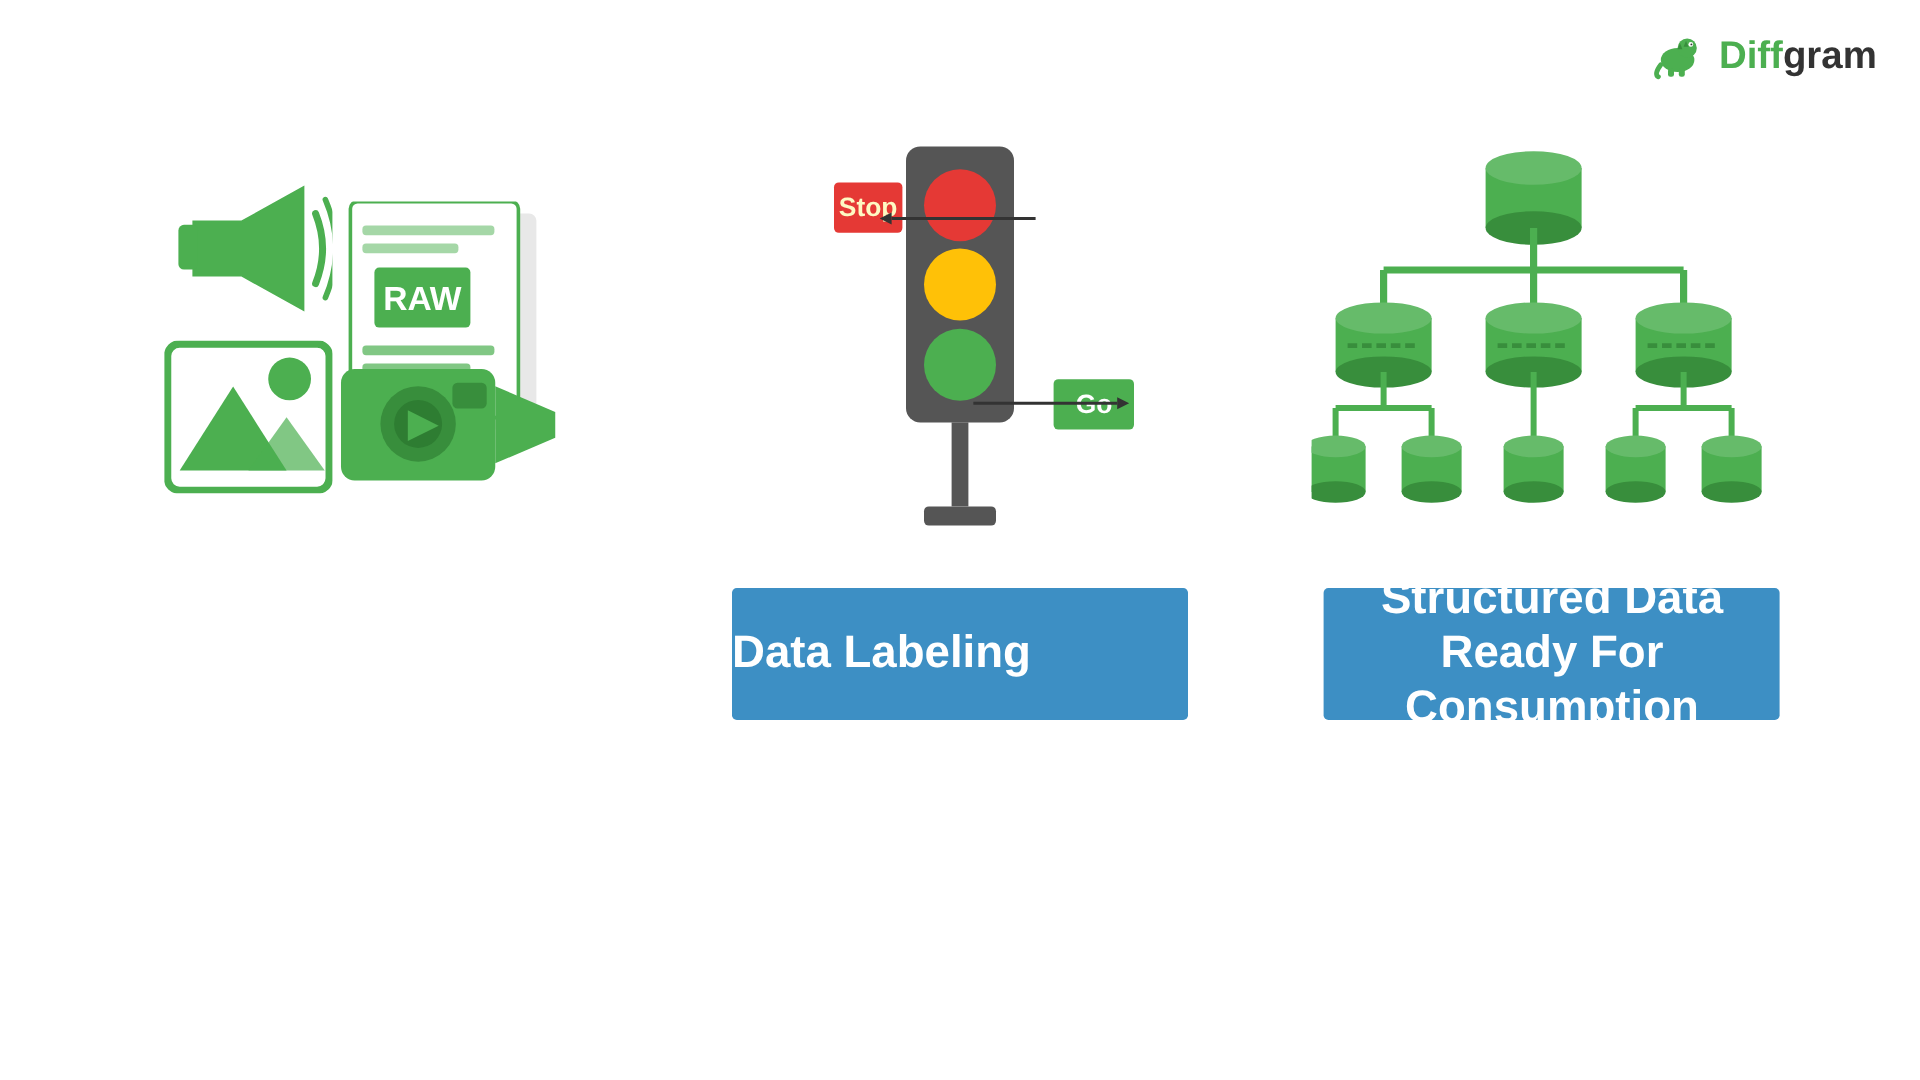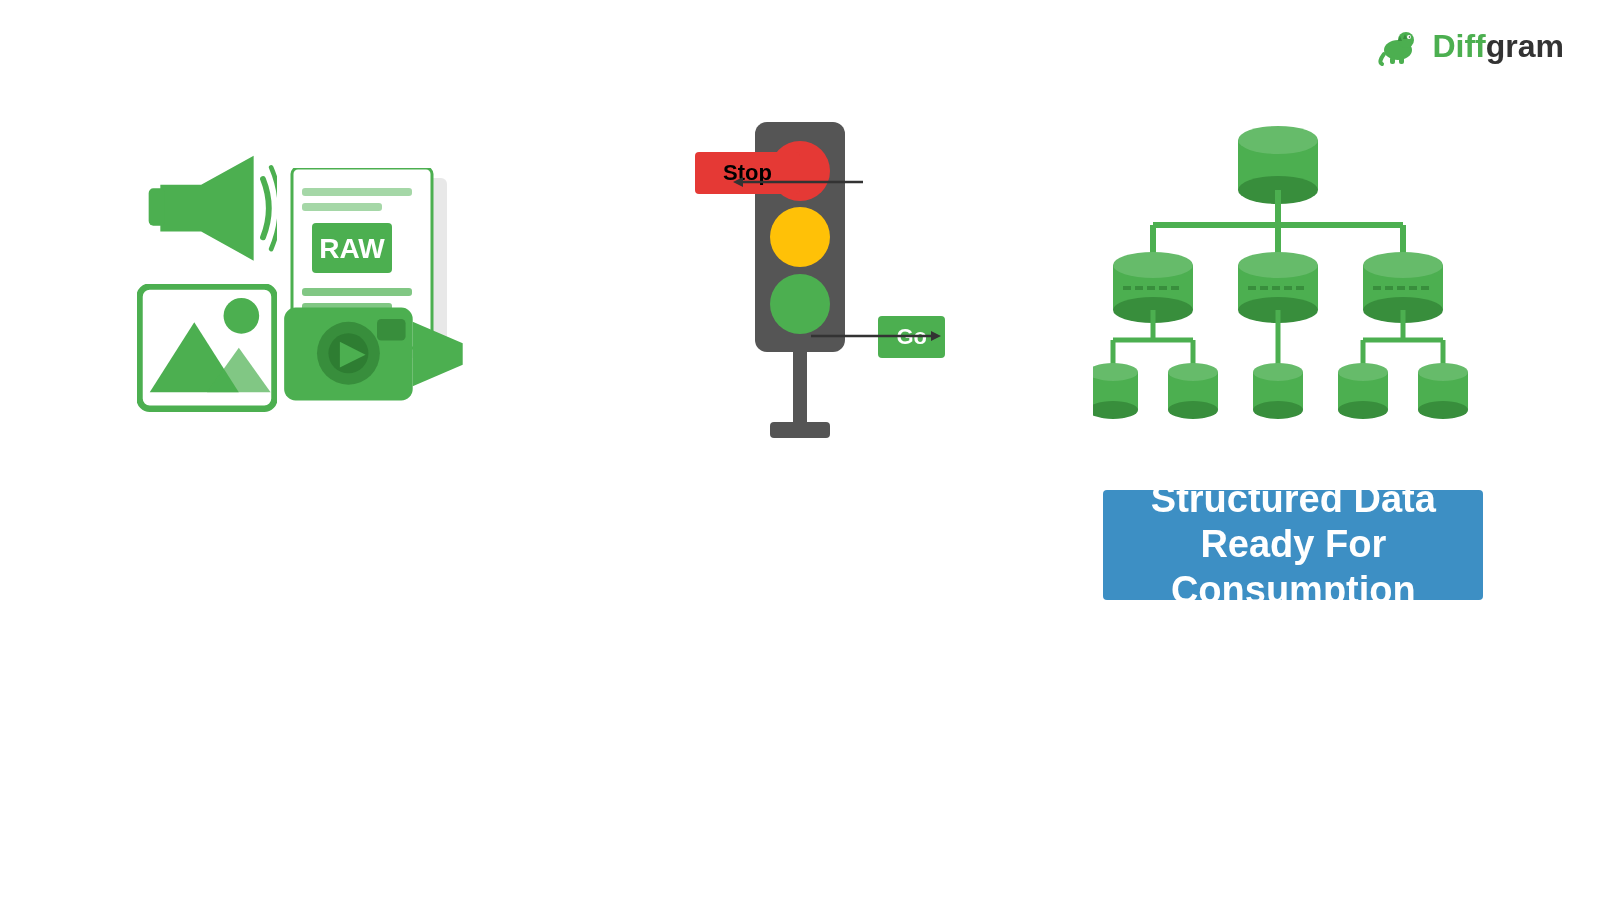--- a/index.html
+++ b/index.html
@@ -137,24 +137,24 @@
       background: #555555;
       border-radius: 4px;
     }
 
     
     .stop-label {
       position: absolute;
       left: -60px;
       top: 30px;
       background: #e53935;
-      color: #000000;
+      color: #fef9c3;
       font-size: 22px;
       font-weight: 700;
-      padding: 8px 28px;
+      padding: 8px 4px;
       border-radius: 4px;
     }
     .go-label {
       position: absolute;
       right: -100px;
       bottom: 80px;
       background: #4CAF50;
       color: white;
       font-size: 22px;
       font-weight: 700;
@@ -281,20 +281,23 @@
           <div class="go-label">Go</div>
 
           <svg style="position:absolute; right: -106px; bottom: 92px; width:140px; height:20px;">
             <line x1="0" y1="10" x2="120" y2="10" stroke="#333" stroke-width="2.5"></line>
             <polygon points="120,5 120,15 130,10" fill="#333"></polygon>
           </svg>
         </div>
       </div>
     </div>
 
+    <div class="label-box">
+      <span>Data Labeling</span>
+    </div>
   </div>
 
   <div class="column">
     <div class="icon-area">
 
       <svg viewBox="0 0 400 340" width="400" height="340" xmlns="http://www.w3.org/2000/svg">
 
         <rect x="145" y="30" width="80" height="50" fill="#4CAF50"></rect>
         <ellipse cx="185" cy="30" rx="40" ry="14" fill="#66BB6A"></ellipse>
         <ellipse cx="185" cy="80" rx="40" ry="14" fill="#388E3C"></ellipse>

